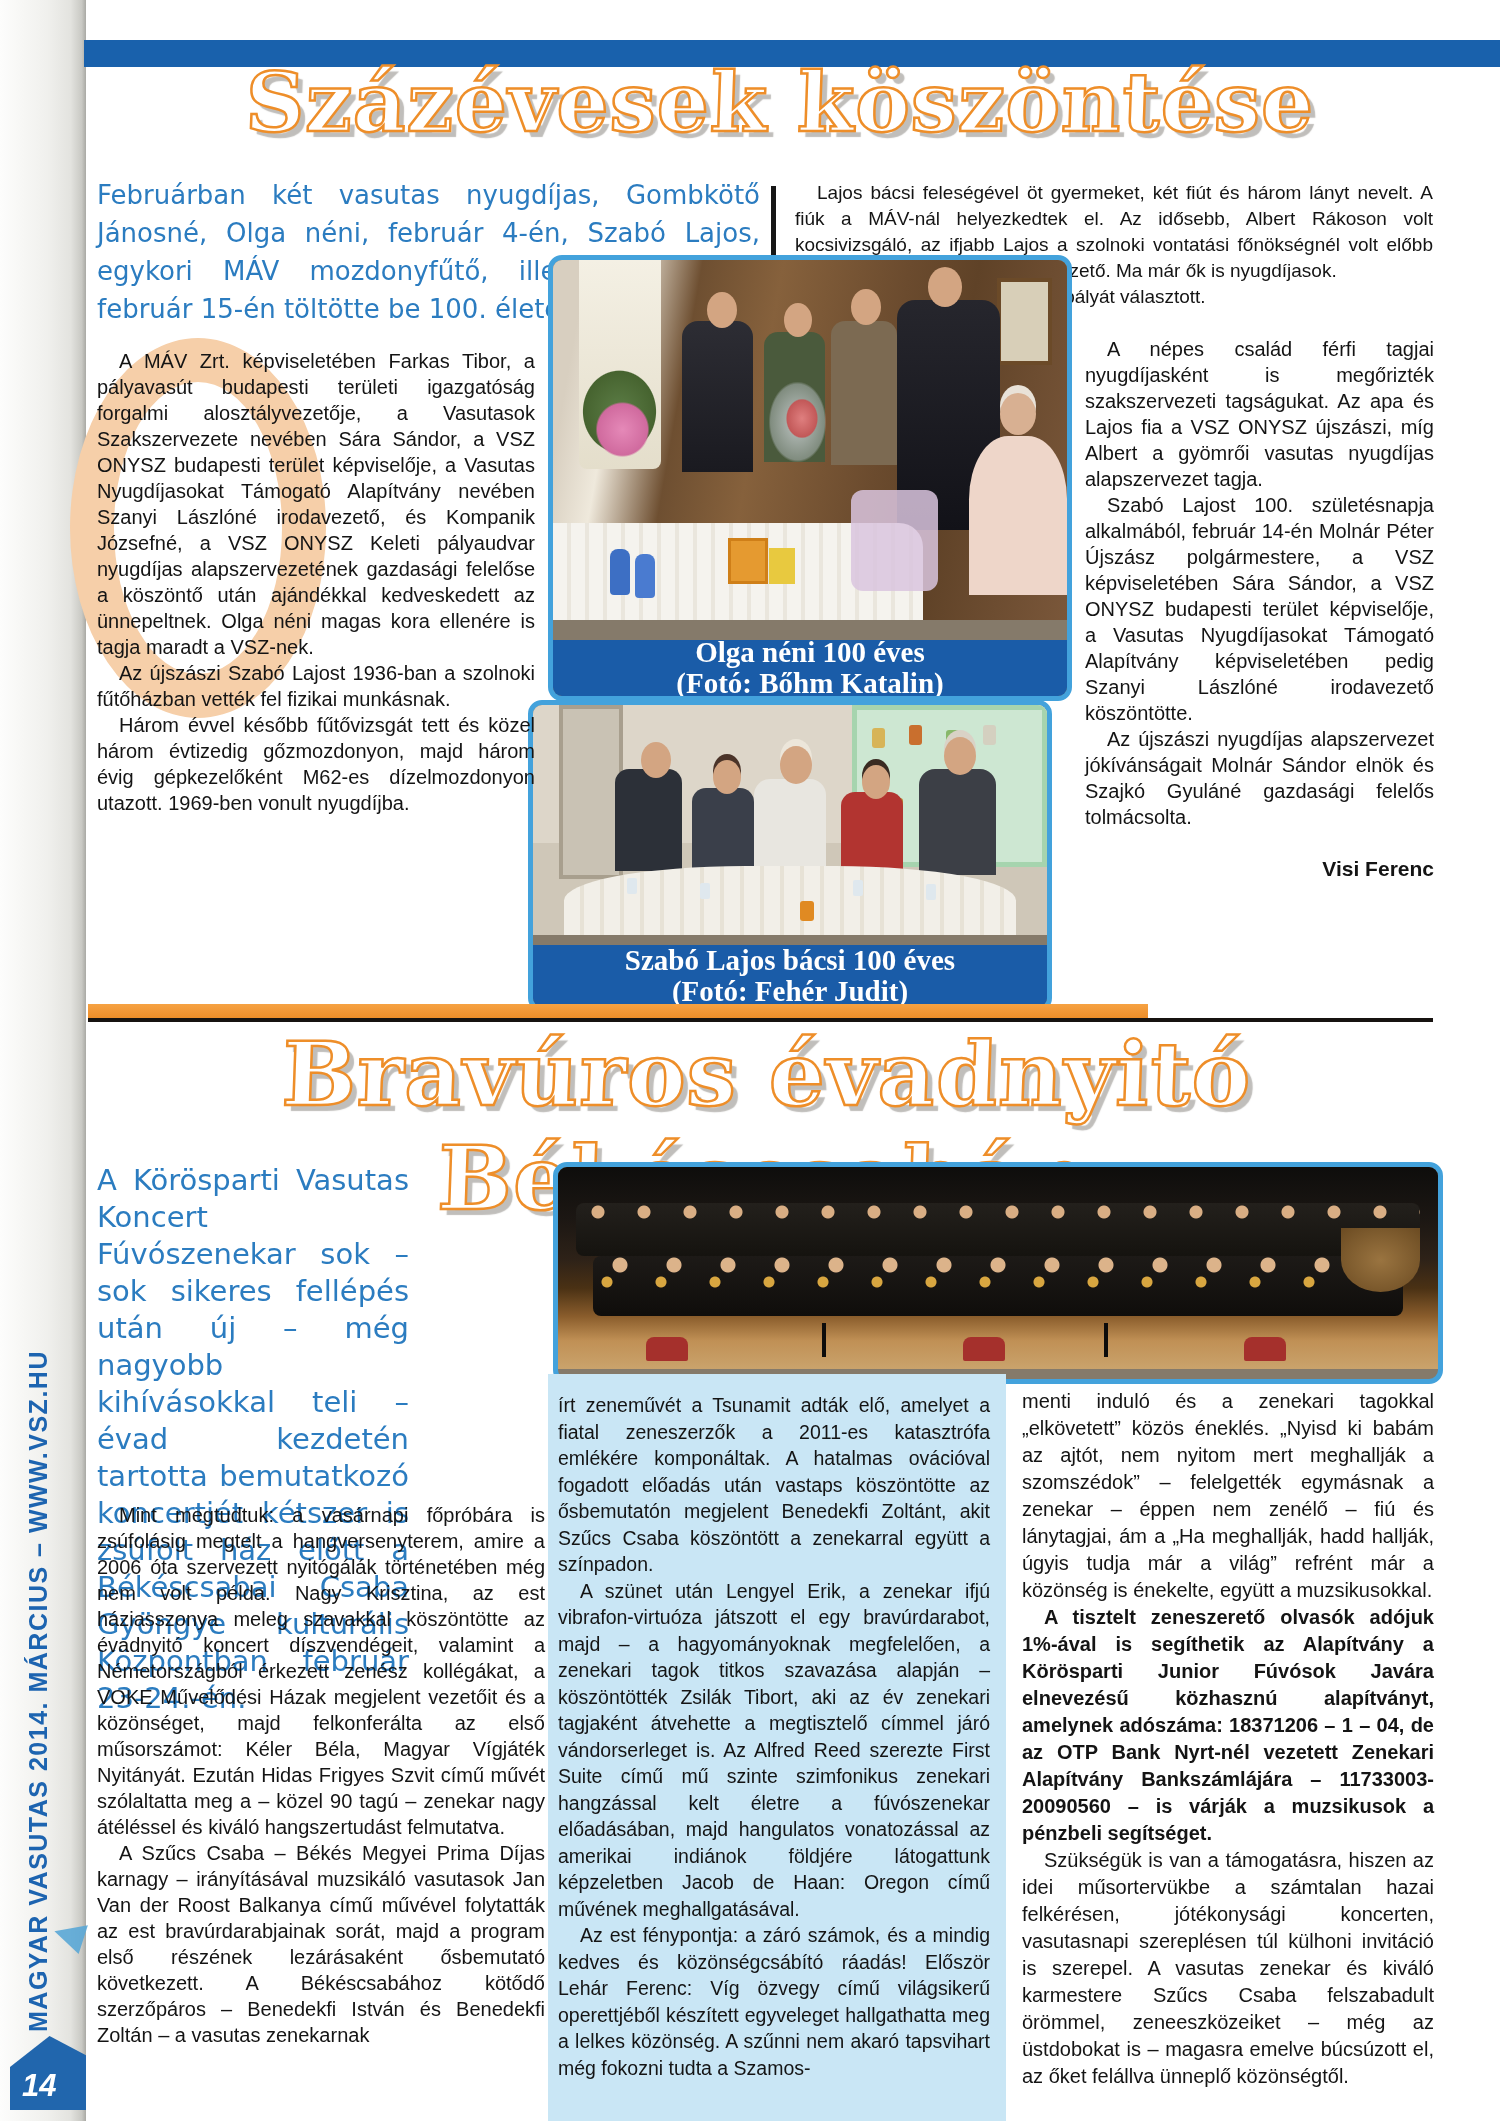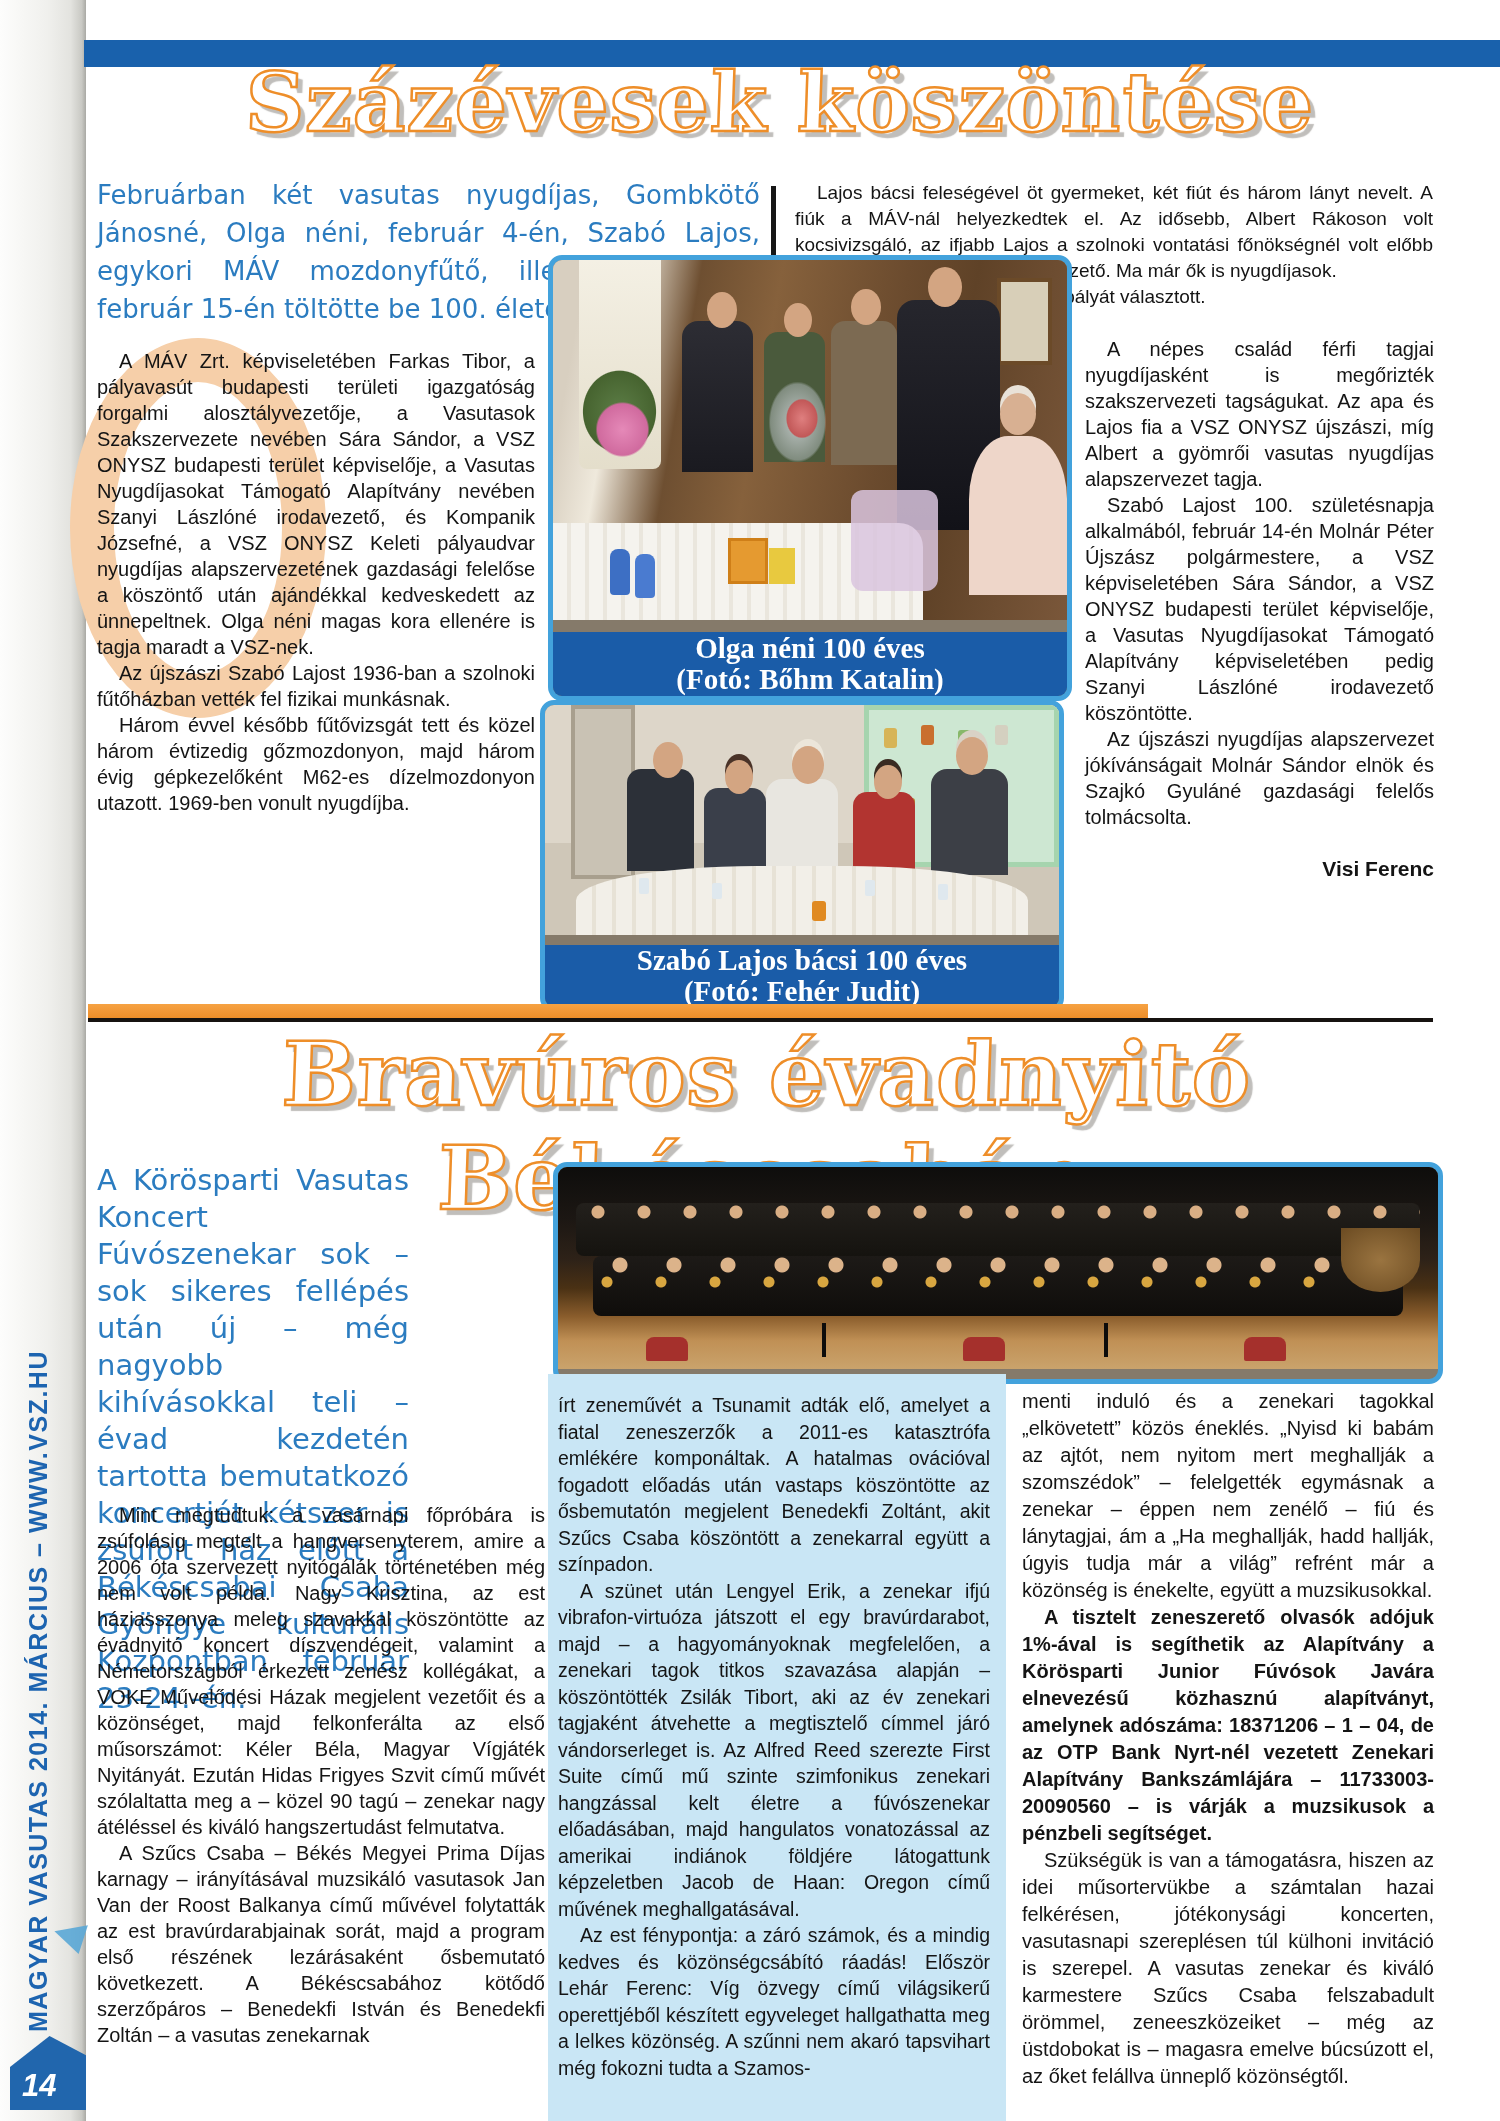--- a/index.html
+++ b/index.html
@@ -63,22 +63,22 @@
   .sep-black{position:absolute;left:88px;top:1018px;width:1345px;height:4px;background:#171310;}
 
   
   .photo{position:absolute;border:5px solid #43a2dc;border-radius:14px;overflow:hidden;background:#857a6a;}
   .photo .img{position:absolute;left:0;top:0;right:0;overflow:hidden;}
   .photo .cap{position:absolute;left:0;right:0;bottom:0;background:#1a5ca8;color:#fff;
     display:flex;flex-direction:column;justify-content:center;align-items:center;
     font-family:"Liberation Serif", serif;font-weight:bold;font-size:29px;line-height:31px;}
   .p1{left:548px;top:255px;width:514px;height:436px;}
   .p1 .img{height:360px;}
-  .p1 .cap{height:64px;}
-  .p2{left:540px;top:700px;width:514px;height:302px;}
+  .p1 .cap{height:56px;}
+  .p2{left:528px;top:700px;width:514px;height:302px;}
   .p2 .img{height:230px;}
   .p2 .cap{height:62px;}
   .p3{left:553px;top:1162px;width:880px;height:212px;}
   .p3 .img{height:202px;}
 
   .s{position:absolute;}
   
   .ph1-bg{inset:0;background:linear-gradient(100deg,#d8cfc0 0%,#d8cfc0 6%,#efe9dc 14%,#6e4f31 26%,#86613c 40%,#6b4b2e 62%,#5f4227 74%,#7a573a 100%);}
   .ph1-window{left:5%;top:0;width:16%;height:58%;background:linear-gradient(#f4f0e4,#e4decb);border-radius:0 0 8px 8px;}
   .ph1-frame{right:3%;top:5%;width:9%;height:22%;background:#d8cfb8;border:4px solid #6b4a28;}

